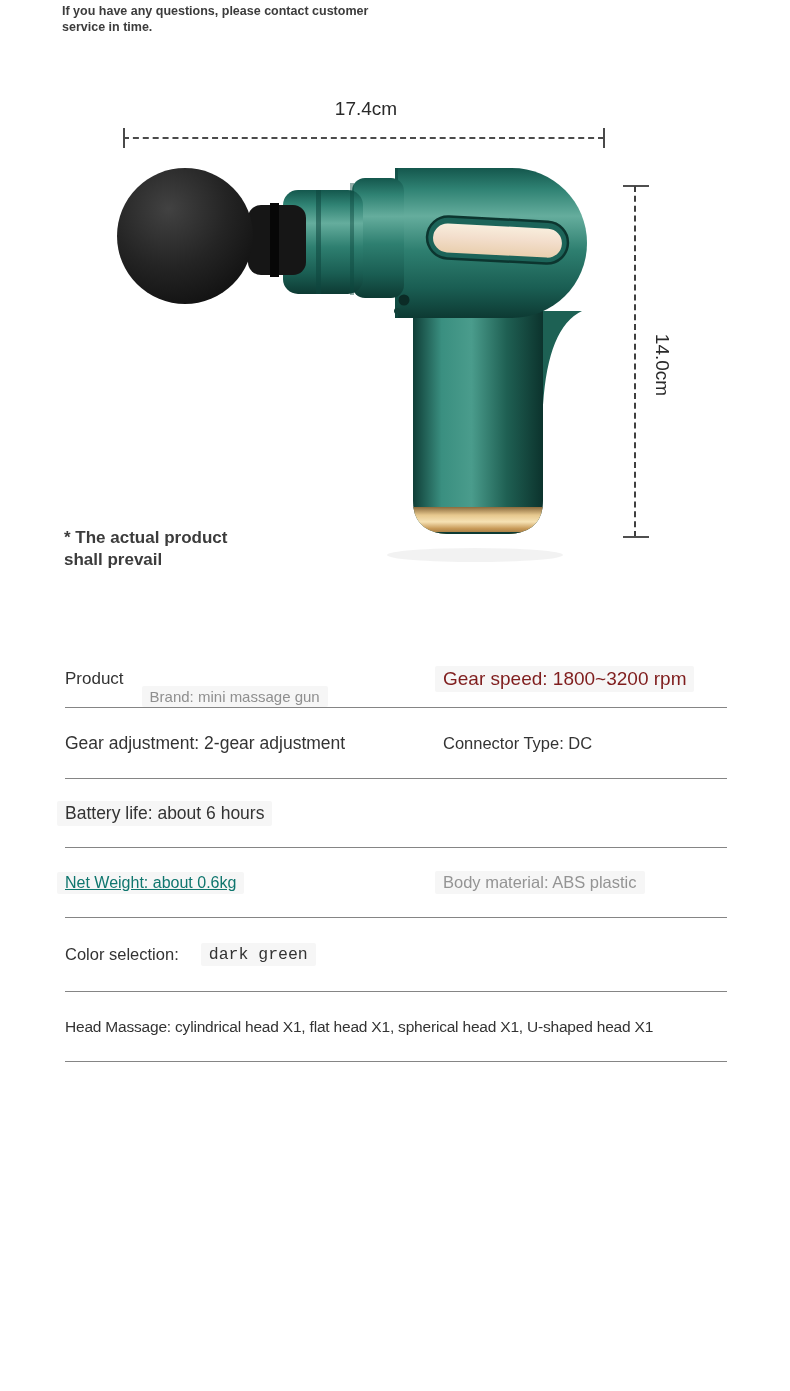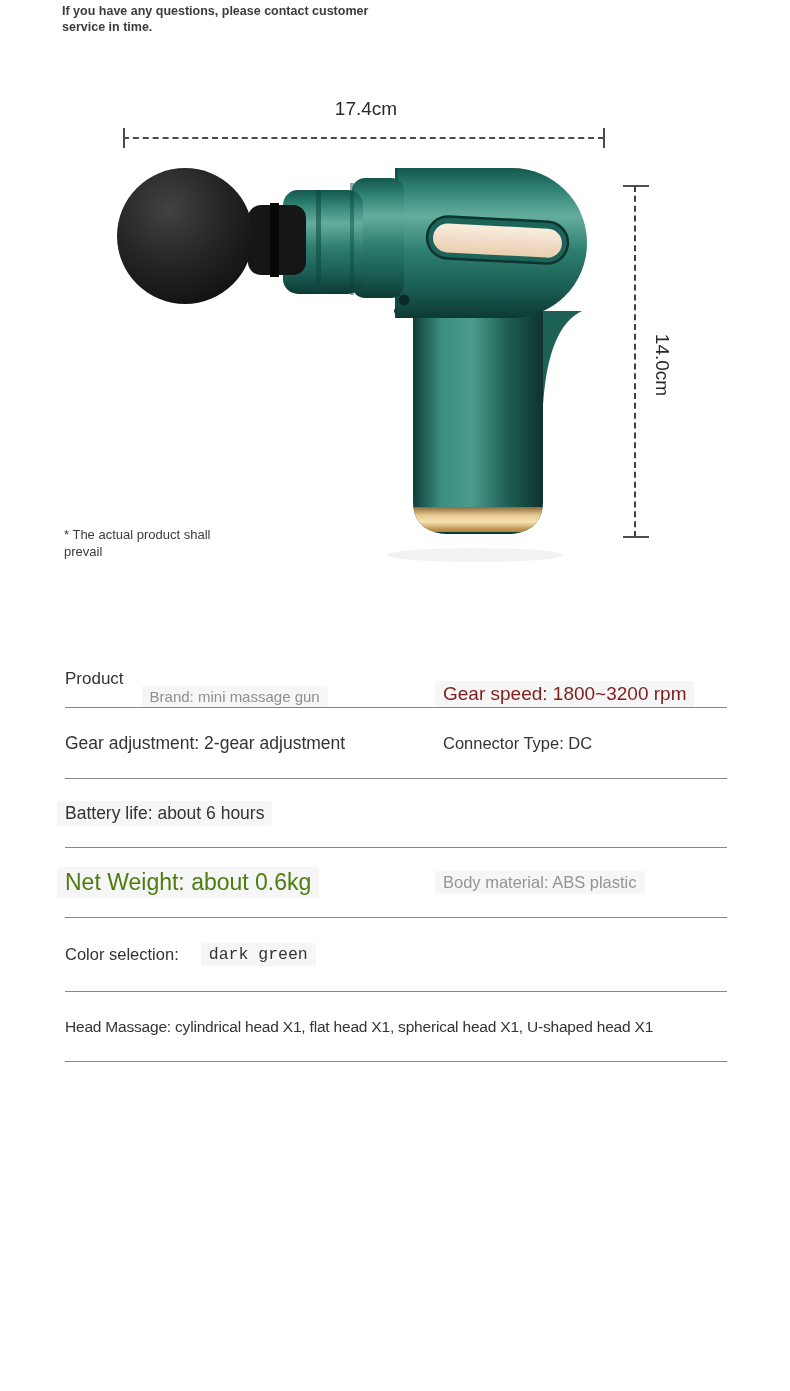--- a/index.html
+++ b/index.html
@@ -26,41 +26,41 @@
   .dim-h-line { position:absolute; left:634px; top:186px; width:0; height:351px; border-left:2px dashed #3f3f3f; }
   .tick-h { position:absolute; left:623px; width:26px; height:0; border-top:2px solid #4f4f4f; }
   .tick-h.top { top:185px; } .tick-h.bottom { top:536px; }
   .dim-h-label {
     position:absolute; left:617px; top:354px; width:90px; height:22px; text-align:center;
     font-size:19px; color:#2a2a2a; transform:rotate(90deg);
   }
 
   .disclaimer {
     position:absolute; left:64px; top:527px; width:170px;
-    font-size:13px; font-weight:400; color:#3c3c3c; line-height:1.3;
+    font-size:17px; font-weight:700; color:#3c3c3c; line-height:1.3;
   }
 
   .gun { position:absolute; left:100px; top:155px; width:500px; height:410px; }
 
   
   .spec-table { position:absolute; left:65px; top:650px; width:662px; }
   .spec-row { display:flex; align-items:center; box-sizing:border-box; border-bottom:1.5px solid var(--divider_gray,#858585); }
-  .r1 { height:58px;align-items:flex-end; } .r2 { height:71px; } .r3 { height:69px; }
+  .r1 { height:58px; } .r2 { height:71px; } .r3 { height:69px; }
   .r4 { height:70px; } .r5 { height:74px; } .r6 { height:70px; }
   .cell-left { width:378px; display:flex; align-items:center; }
   .cell-right { flex:1; display:flex; align-items:center; }
   .cell-full { width:100%; }
 
   .tint { background:#f6f6f6; border-radius:2px; padding:2px 8px; margin-left:-8px; }
   .t-label-17 { font-size:17px; color:#333; }
   .t-gray-15 { font-size:15px; color:#8f8f8f; }
   .t-big-19 { font-size:19px; color:#7f1d1d; }
   .t-dark-17 { font-size:17.5px; color:#333; }
   .t-dark-16 { font-size:16.5px; color:#333; }
-  .t-big-18 { font-size:23px; color:#4d7c0f; }
+  .t-big-18 { font-size:16px; color:#0f766e;text-decoration:underline; }
   .t-gray-16 { font-size:16.5px; color:#949494; }
   .t-full-15 { font-size:15.5px; color:#333; letter-spacing:-0.2px; white-space:nowrap; }
   .gap-l { margin-left:18px;margin-top:36px; }
   .gap-xl { margin-left:22px;font-family:Liberation Mono, monospace; }
 </style>
 </head>
 <body>
 
 <div class="canvas">
 

